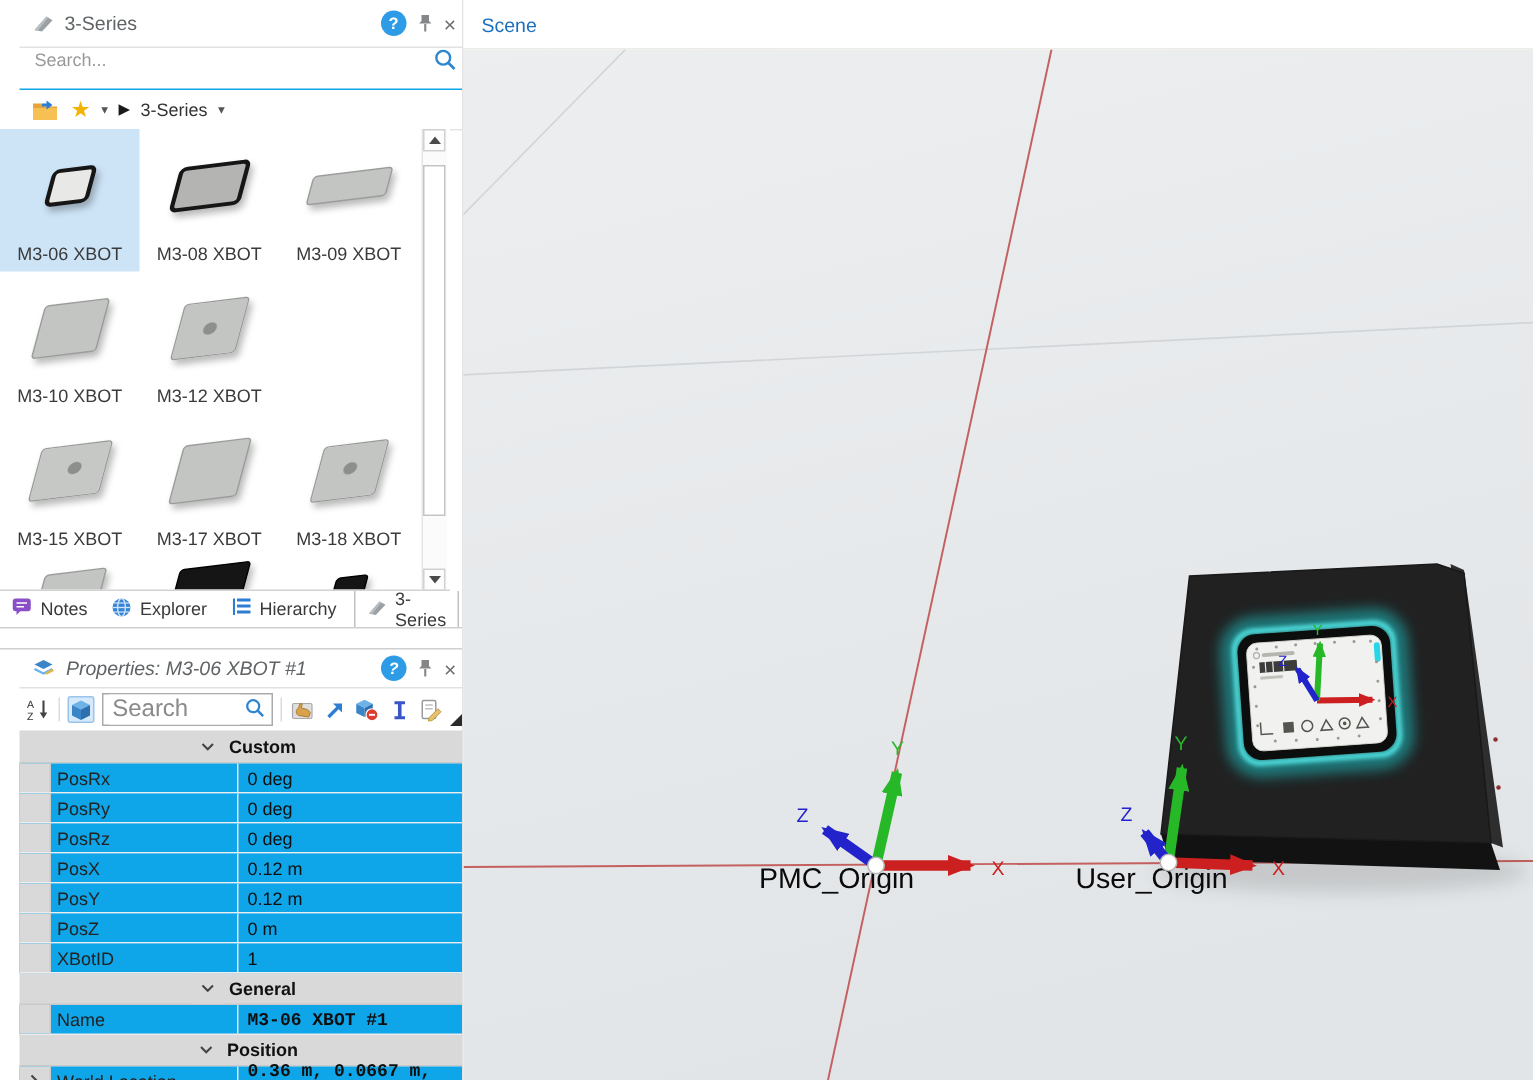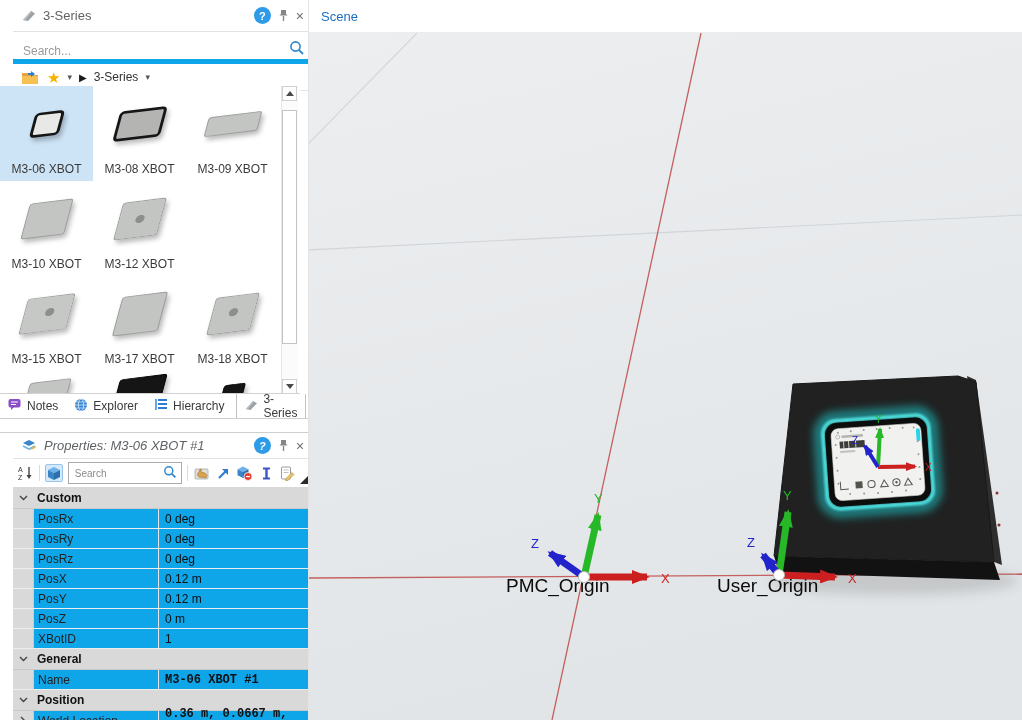--- a/index.html
+++ b/index.html
@@ -11,21 +11,21 @@
   .titlebar{height:31px;display:flex;align-items:center;gap:7px;padding:0 9px;border-bottom:1px solid #e2e2e2;
             color:#5f6365;font-size:13px;}
   .titlebar .spacer{flex:1;}
   .help-btn{width:17px;height:17px;border-radius:50%;background:#2e9be6;color:#fff;font-size:11px;font-weight:bold;
             display:flex;align-items:center;justify-content:center;cursor:default;}
   .pin-btn svg,.title-icon svg{display:block;}
   .close-btn{color:#6e6e6e;font-size:14px;line-height:1;cursor:default;}
 
   
   #library-panel{top:0;height:418px;border-bottom:1px solid #cfcfcf;}
-  .search-row{height:27px;display:flex;align-items:flex-end;border-bottom:5px solid #0ea5e9;padding:0 8px;}
+  .search-row{height:27px;display:flex;align-items:flex-start;border-bottom:1px solid #0ea5e9;padding:0 8px;}
   .search-row input{flex:1;border:0;outline:0;font-family:inherit;font-size:12px;color:#555;}
   .search-row input::placeholder{color:#9a9a9a;}
   .lib-toolbar{height:26px;display:flex;align-items:center;gap:7px;padding:0 7px;border-bottom:1px solid #e4e4e4;}
   .star{color:#f5b301;font-size:15px;line-height:1;}
   .caret{font-size:9px;color:#555;}
   .play{font-size:10px;color:#1a1a1a;}
   .collection-label{font-size:12px;color:#333;}
 
   .lib-items{position:absolute;top:86px;left:0;width:300px;height:308px;overflow:hidden;background:#fff;}
   .lib-row{display:flex;height:95px;}
@@ -66,29 +66,29 @@
   .tab.active{border-left:1px solid #c2c2c2;border-right:1px solid #c2c2c2;margin-left:4px;background:#fff;}
 
   
   #properties-panel{top:432px;height:288px;border-top:1px solid #cfcfcf;}
   #properties-panel .titlebar{height:25px;font-style:italic;}
   .props-toolbar{height:28px;display:flex;align-items:center;gap:5px;padding:0 5px;border-bottom:1px solid #d8d8d8;}
   .tsep{width:1px;height:16px;background:#dcdcdc;}
   .ticon{width:20px;height:18px;display:flex;align-items:center;justify-content:center;cursor:default;}
   .ticon.active{background:#d6e9fa;border:1px solid #9ac5ea;border-radius:2px;box-sizing:border-box;}
   .mini-search{display:flex;align-items:center;border:1px solid #ababab;height:20px;width:104px;padding:0 4px;gap:3px;}
-  .mini-search input{flex:1;border:0;outline:0;min-width:0;font-family:inherit;font-size:10px;color:#404040;}
+  .mini-search input{flex:1;border:0;outline:0;min-width:0;font-family:inherit;font-size:16px;color:#404040;}
   .mini-search input::placeholder{color:#8a8a8a;}
   .dock-corner{margin-left:auto;align-self:flex-end;margin-bottom:3px;width:0;height:0;
                border-left:8px solid transparent;border-bottom:8px solid #2b2b2b;}
 
   
   .props-grid{font-size:12px;}
   .prow{display:flex;align-items:stretch;height:19px;border-bottom:1px solid #ededee;background:#0ea5e9;}
-  .prow.section{height:20px;background:#d9d9d9;border-bottom:1px solid #c9c9c9;font-weight:bold;color:#111;}
+  .prow.section{height:20px;background:#d9d9d9;border-bottom:1px solid #c9c9c9;font-weight:bold;color:#111;justify-content:center;}
   .gut{width:20px;background:#d9d9d9;border-right:1px solid #cbcbcb;display:flex;align-items:center;justify-content:center;flex:none;}
   .prow.section .gut{border-right:0;}
   .plabel{width:120px;flex:none;display:flex;align-items:center;padding-left:4px;color:#222;border-right:1px solid #e5e5e5;}
   .pvalue{flex:1;display:flex;align-items:center;padding-left:6px;color:#0f0f0f;}
   .pvalue.bold{font-weight:bold;font-family:Liberation Mono, monospace;}
   .sect-name{display:flex;align-items:center;padding-left:4px;}
 
   
   #scene-panel{position:absolute;left:308px;top:0;width:714px;height:720px;border-left:1px solid #e3e3e3;background:#fef9c3;}
   .scene-tabbar{height:32px;display:flex;align-items:center;padding-left:12px;font-size:13px;color:#1a6fc0;

